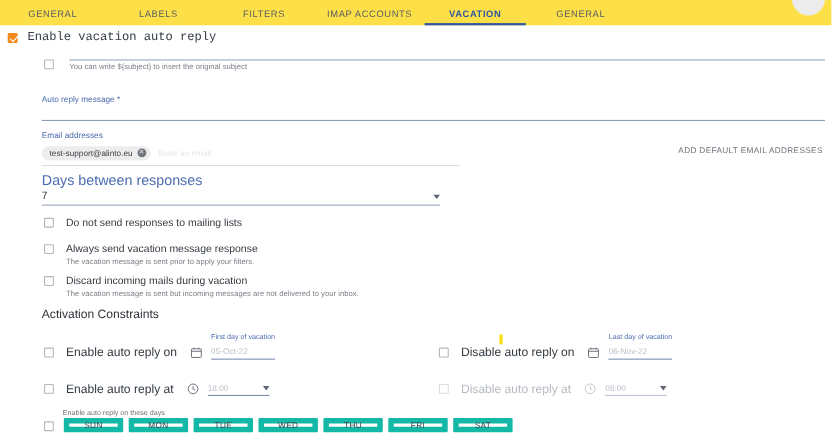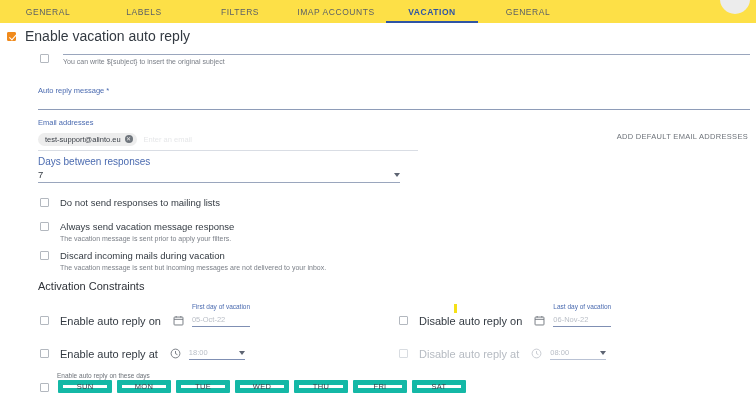--- a/index.html
+++ b/index.html
@@ -81,21 +81,21 @@
     border-width: 0 1.3px 1.3px 0;
     transform: rotate(42deg);
   }
   .cb.disabled { border-color: #d8dce1; }
 
   
   .enable-row {
     position: absolute; left: 7px; top: 28px;
     display: flex; align-items: center; gap: 9px;
   }
-  .enable-row .lbl { font-size: 14px; color: #333a42; }
+  .enable-row .lbl { font-size: 11px; color: #333a42; font-family: Liberation Mono, monospace; }
 
   
   .subject-row {
     position: absolute; left: 40px; top: 54px;
     display: flex; align-items: flex-start; gap: 14px;
     width: 710px;
   }
   .subject-field { flex: 1; position: relative; }
   .subject-label {
     font-size: 9px;
@@ -160,21 +160,21 @@
   .add-default {
     position: absolute; right: 8px; top: 132px;
     font-size: 7.5px; letter-spacing: 0.3px;
     color: #6d7279;
     cursor: pointer;
     white-space: nowrap;
   }
 
   
   .days-block { position: absolute; left: 38px; top: 156px; width: 362px; }
-  .days-label { font-size: 10px; color: #4b6bb0; display: block; }
+  .days-label { font-size: 13px; color: #4b6bb0; display: block; }
   .days-value-row {
     margin-top: 2px;
     display: flex; align-items: center; justify-content: space-between;
   }
   .days-value { font-size: 9.5px; color: #333a42; }
   .caret {
     width: 0; height: 0;
     border-left: 3.5px solid transparent;
     border-right: 3.5px solid transparent;
     border-top: 4px solid #5d6472;

